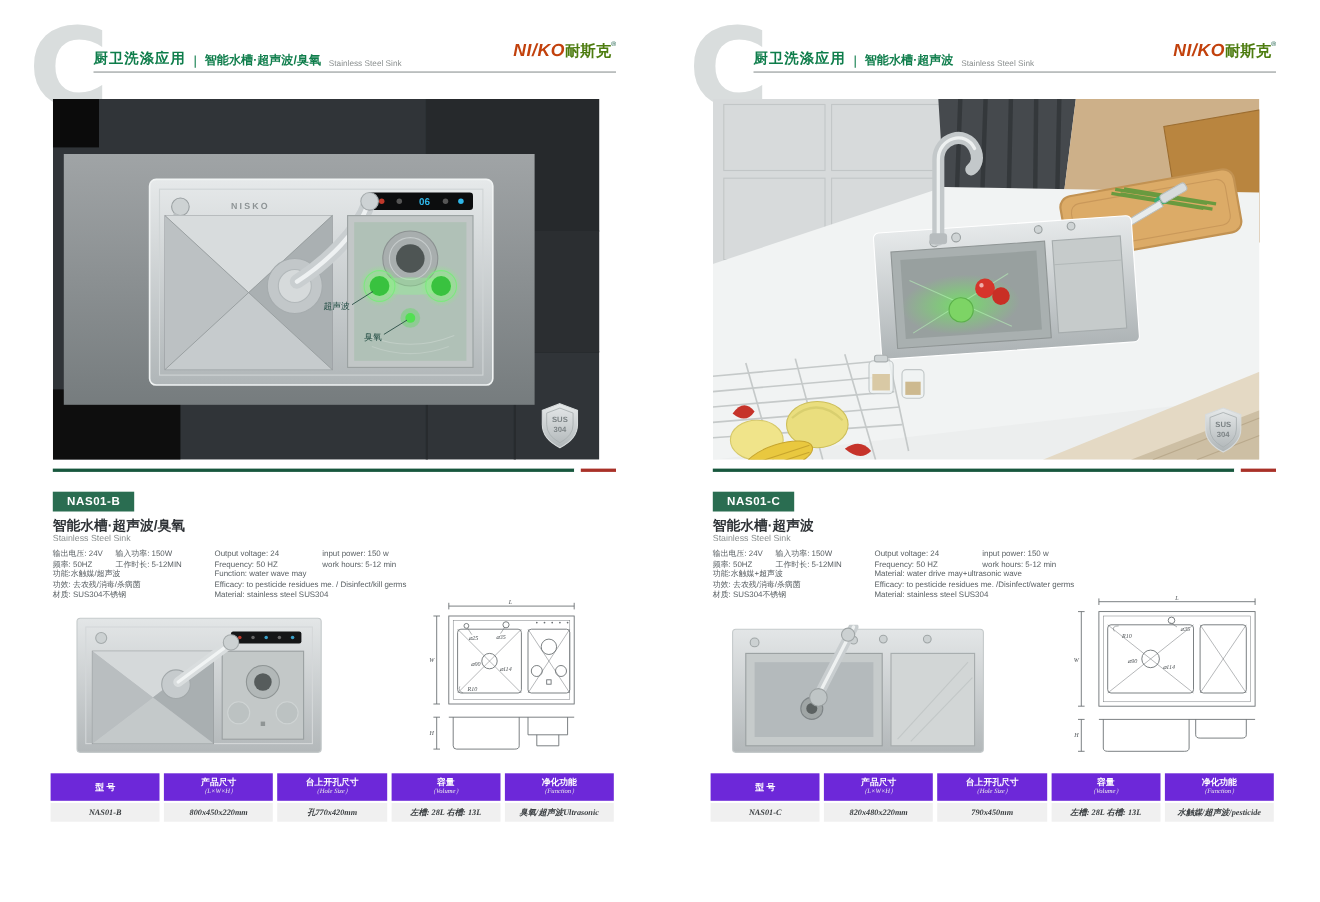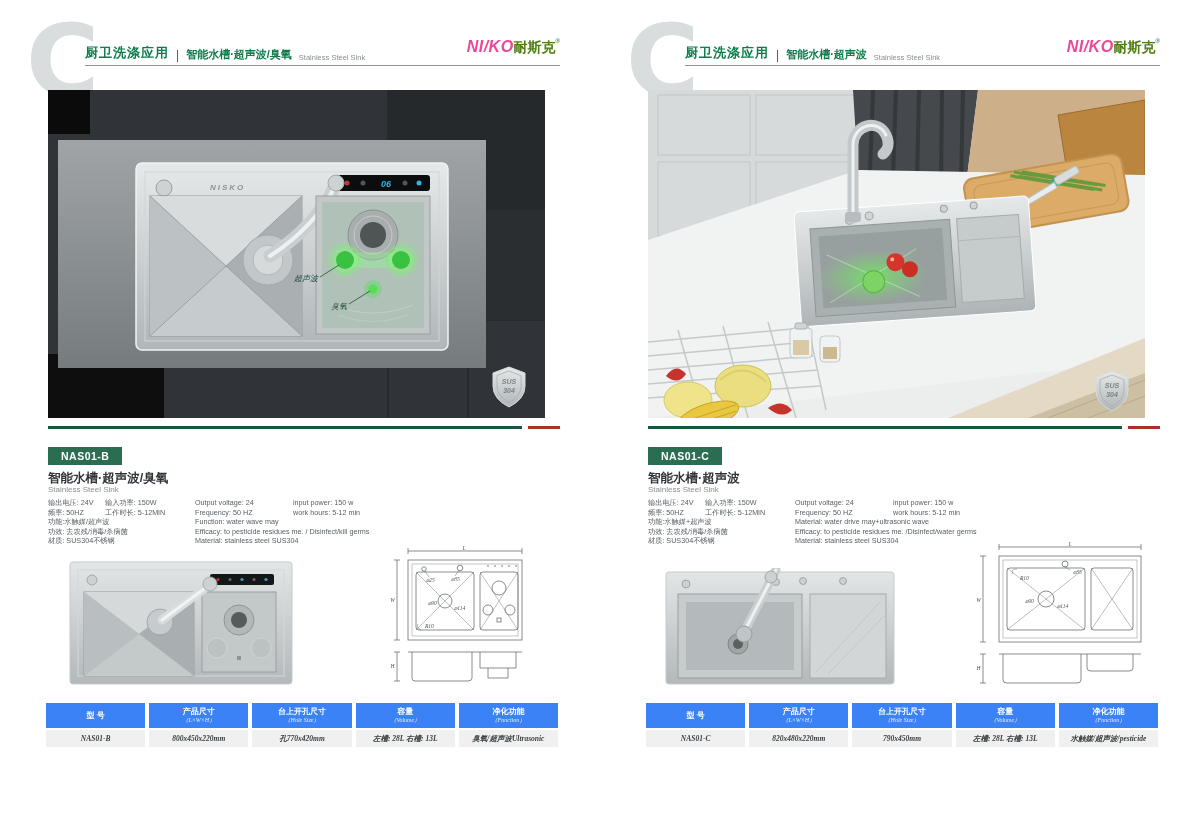--- a/index.html
+++ b/index.html
@@ -13,26 +13,26 @@
   .page-header { position:absolute; left:30px; top:28px; width:530px; height:62px; }
   .c-mark { position:absolute; left:-4px; top:-16px; font-size:100px; line-height:1;
     font-weight:700; color:#d9dddd; font-family:"DejaVu Sans",sans-serif; z-index:0; }
   .hdr-row { position:absolute; left:55px; top:16px; display:flex; align-items:flex-end; gap:7px; z-index:1; white-space:nowrap; }
   .hdr-cat { font-size:13px; font-weight:700; color:#0e7d4b; letter-spacing:1px; }
   .hdr-div { font-size:12px; color:#0e7d4b; font-weight:300; }
   .hdr-cn  { font-size:11px; font-weight:700; color:#0e7d4b; }
   .hdr-en  { font-size:7.5px; color:#8a8f8f; }
   .hdr-rule { position:absolute; left:55px; right:0; top:37px; height:1px; background:#8e9494; }
   .brand { position:absolute; right:0; top:10px; z-index:1; white-space:nowrap; }
-  .brand-latin { font-size:16px; font-weight:800; color:#ec4899; font-style:italic; letter-spacing:0.5px; }
+  .brand-latin { font-size:16px; font-weight:800; color:#c2410c; font-style:italic; letter-spacing:0.5px; }
   .brand-cn { font-size:14px; font-weight:800; color:#4d7c0f; }
   .brand-reg { font-size:6px; color:#064f38; vertical-align:top; }
 
   
-  .hero { position:absolute; left:48px; top:90px; width:497px; height:328px; overflow:hidden;font-style:italic; }
+  .hero { position:absolute; left:48px; top:90px; width:497px; height:328px; overflow:hidden; }
   .stripe { position:absolute; left:48px; top:426px; width:512px; height:3px; display:flex; }
   .stripe-green { width:474px; height:3px; background:#17573d; }
   .stripe-gap { width:6px; height:3px; background:#fff; }
   .stripe-red { width:32px; height:3px; background:#a93128; }
 
   
   .badge { position:absolute; left:48px; top:447px; background:#2a6d51; color:#fff;
     font-size:10.5px; font-weight:700; padding:3px 13px; letter-spacing:0.5px; }
   .p-title { position:absolute; left:48px; top:470px; font-size:12.5px; font-weight:700; color:#2f3337; }
   .p-sub { position:absolute; left:48px; top:485px; font-size:8px; color:#8a8f8f; }
@@ -44,21 +44,21 @@
   .se1 { display:inline-block; width:98px; }
 
   .small-photo { position:absolute; left:60px; top:556px; }
   .tech-drawing { position:absolute; }
   .page .tech-drawing.d-left  { left:388px; top:544px; }
   .page .tech-drawing.d-right { left:373px; top:540px; }
 
   
   .spec-table { position:absolute; left:46px; top:703px; width:512px; }
   .t-head, .t-row { display:flex; gap:4px; }
-  .t-hcell { flex:1 1 0; background:#3b82f6; color:#fff; height:25px; text-align:center;
+  .t-hcell { flex:1 1 0; background:#6d28d9; color:#fff; height:25px; text-align:center;
     display:flex; flex-direction:column; justify-content:center; }
   .h-cn { font-size:8px; font-weight:700; line-height:10px; }
   .h-sub { font-size:6px; font-style:italic; color:#ececec; line-height:7px;
     font-family:"Liberation Serif","DejaVu Serif",serif; }
   .t-row { margin-top:2px; }
   .t-cell { flex:1 1 0; background:#f0f0f0; height:17px; text-align:center; font-size:7.5px;
     font-style:italic; font-weight:700; color:#3c4043; line-height:17px;
     font-family:"Liberation Serif","DejaVu Serif",serif; white-space:nowrap; overflow:hidden; }
 
   .pagenum { position:absolute; top:825px; font-size:9px; color:#4a4f52; }

